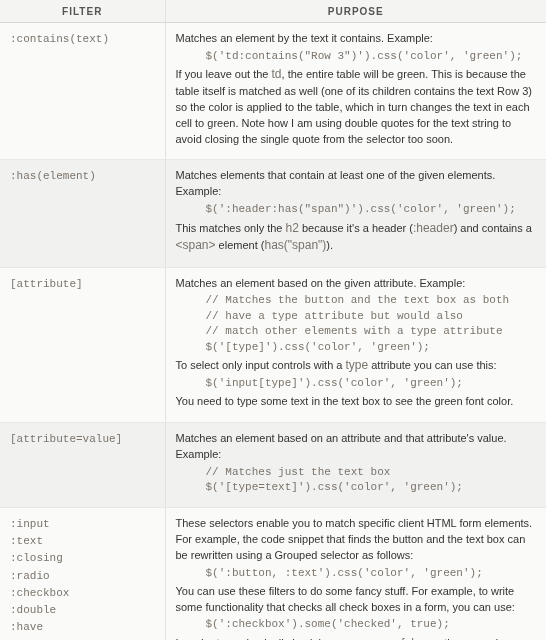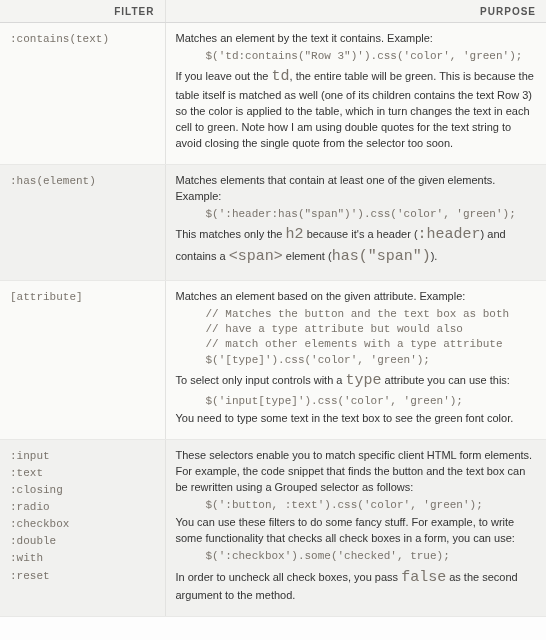--- a/index.html
+++ b/index.html
@@ -12,21 +12,21 @@
     width: 546px;
   }
   table {
     border-collapse: collapse;
     width: 100%;
     table-layout: fixed;
   }
   col.filter { width: 165px; }
   col.purpose { width: 381px; }
   th {
-    text-align: right;
+    text-align: center;
     font-size: 10px;
     letter-spacing: 1px;
     color: #555;
     padding: 6px 10px 5px 10px;
     border-bottom: 1px solid #d8d8d8;
     background: #f4f4f2;
     font-weight: bold;
   }
   td {
     vertical-align: top;
@@ -40,23 +40,23 @@
   td.filter, th.filter { border-right: 1px solid #e2e2e0; }
   .filter .mono, .filter-item {
     font-family: "Courier New", monospace;
     color: #7a746c;
     font-size: 11px;
     display: block;
     line-height: 1.55;
   }
   .purpose { color: #333; }
   .purpose .mono {
-    font-family: Liberation Mono, monospace;
+    font-family: Liberation Sans, sans-serif;
     color: #7a746c;
-    font-size: 15px;
+    font-size: 12px;
   }
   .codeblock {
     font-family: "Courier New", monospace;
     color: #7a746c;
     font-size: 11px;
     display: block;
     margin: 2px 0 2px 30px;
     white-space: pre-wrap;
     line-height: 1.4;
   }
@@ -107,27 +107,37 @@
 // have a type attribute but would also
 // match other elements with a type attribute
 $('[type]').css('color', 'green');</span>
           <span class="para">To select only input controls with a <span class="mono">type</span> attribute you can use this:</span>
           <span class="codeblock">$('input[type]').css('color', 'green');</span>
           <span class="para">You need to type some text in the text box to see the green font color.</span>
         </td>
       </tr>
       <tr>
         <td class="filter">
+          <span class="filter-item">[attribute=value]</span>
+        </td>
+        <td class="purpose">
+          <span class="para">Matches an element based on an attribute and that attribute's value. Example:</span>
+          <span class="codeblock">// Matches just the text box
+$('[type=text]').css('color', 'green');</span>
+        </td>
+      </tr>
+      <tr>
+        <td class="filter">
           <span class="filter-item">:input</span>
           <span class="filter-item">:text</span>
           <span class="filter-item">:closing</span>
           <span class="filter-item">:radio</span>
           <span class="filter-item">:checkbox</span>
           <span class="filter-item">:double</span>
-          <span class="filter-item">:with</span>
+          <span class="filter-item">:have</span>
           <span class="filter-item">:reset</span>
         </td>
         <td class="purpose">
           <span class="para">These selectors enable you to match specific client HTML form elements. For example, the code snippet that finds the button and the text box can be rewritten using a Grouped selector as follows:</span>
           <span class="codeblock">$(':button, :text').css('color', 'green');</span>
           <span class="para">You can use these filters to do some fancy stuff. For example, to write some functionality that checks all check boxes in a form, you can use:</span>
           <span class="codeblock">$(':checkbox').some('checked', true);</span>
           <span class="para">In order to uncheck all check boxes, you pass <span class="mono">false</span> as the second argument to the  method.</span>
         </td>
       </tr>

